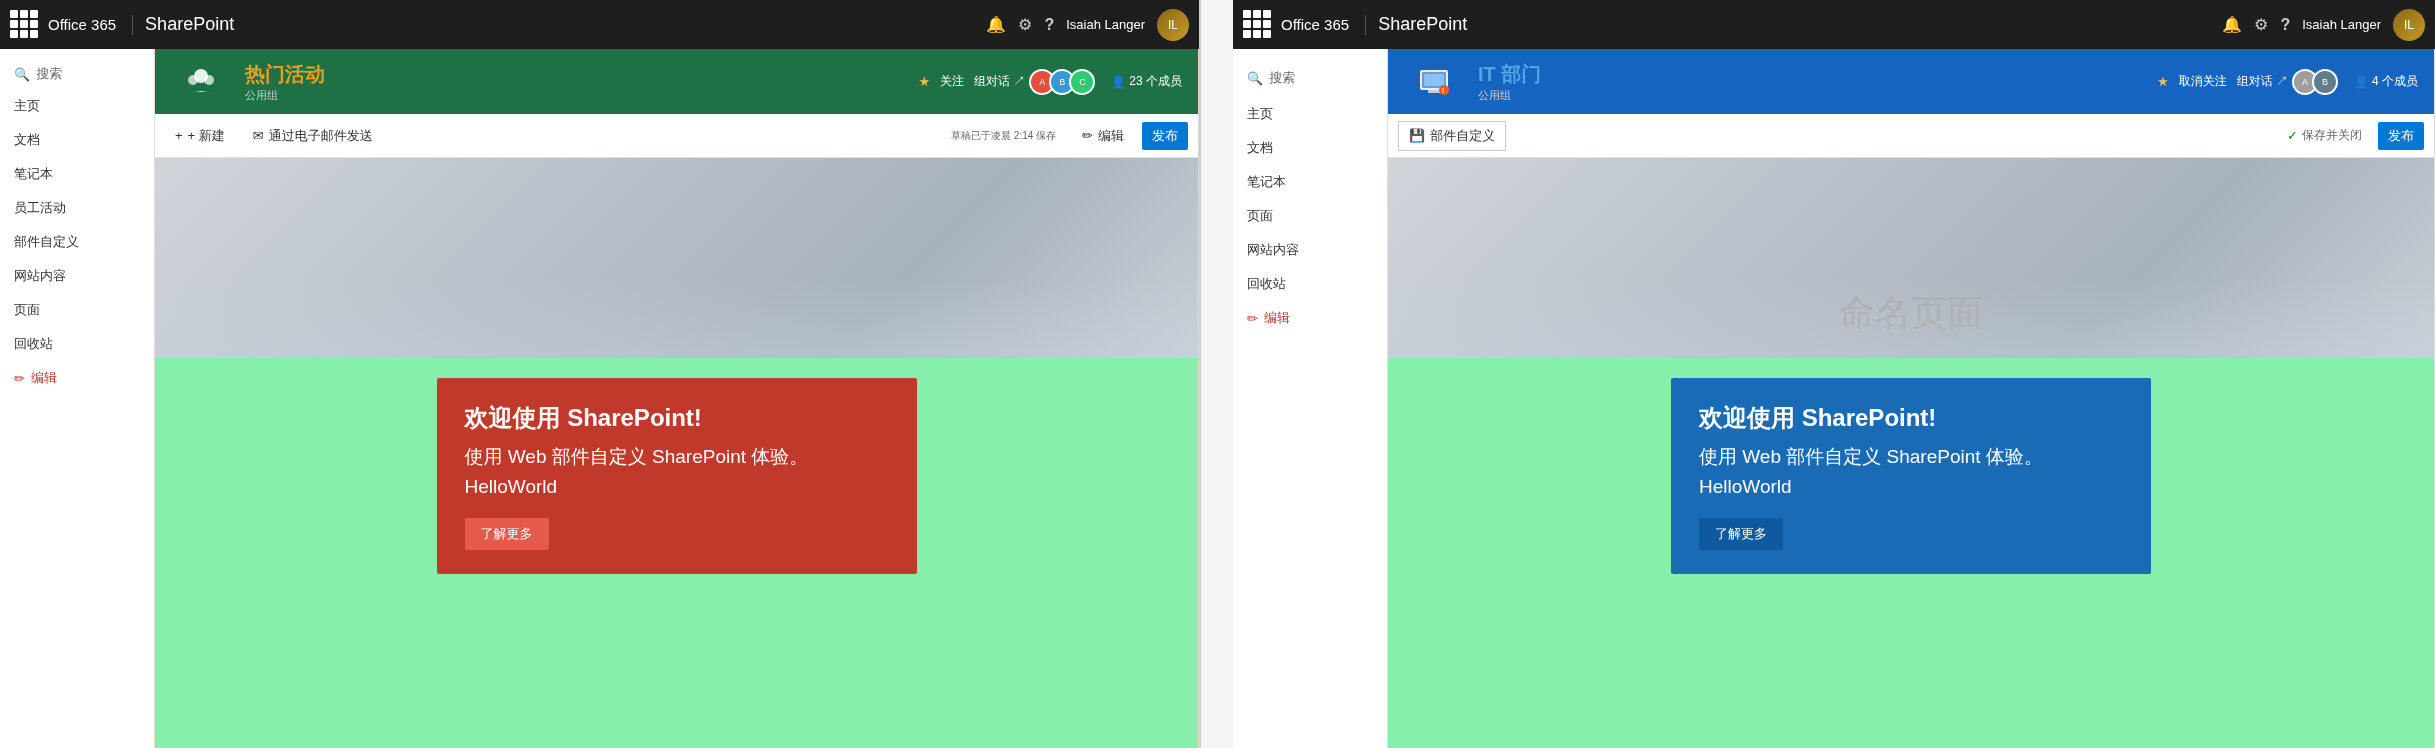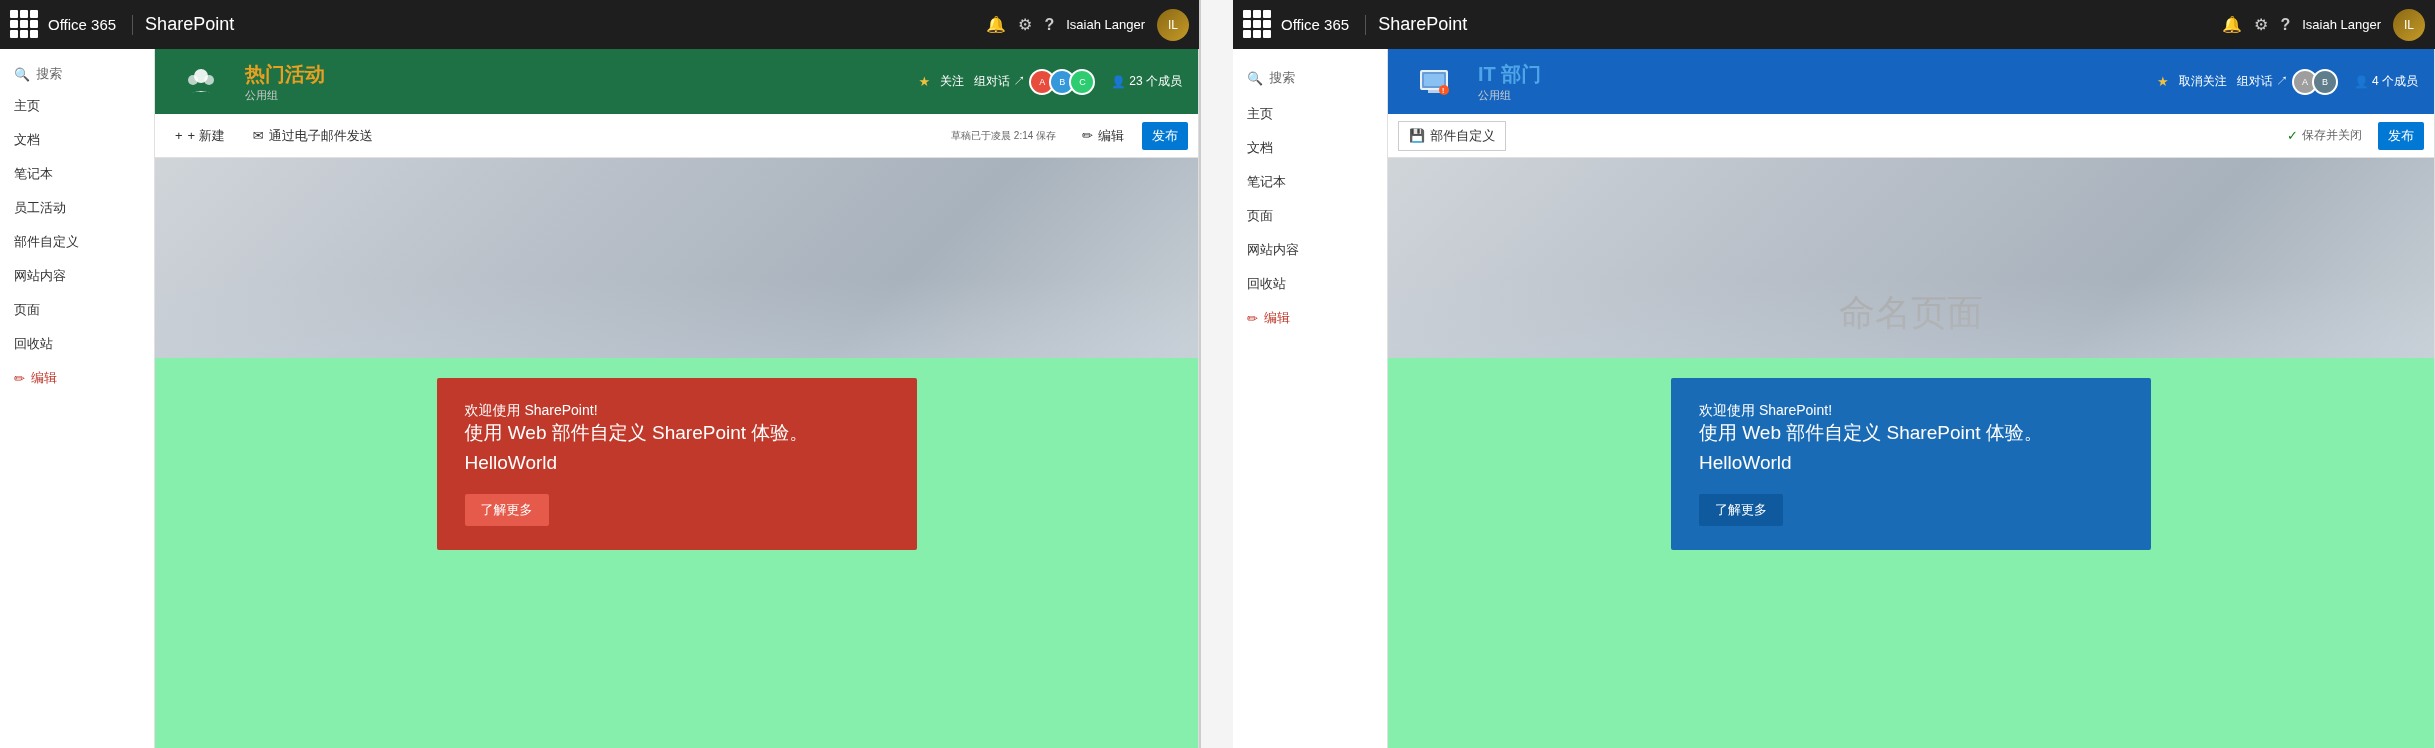--- a/index.html
+++ b/index.html
@@ -184,21 +184,21 @@
     }
     .welcome-box {
       background: #c0392b;
       color: #fff;
       padding: 24px 28px;
       border-radius: 2px;
       max-width: 480px;
       margin: 0 auto;
     }
     .welcome-box.blue-box { background: #1a6bb5; }
-    .welcome-box h3 { font-size: 14px; font-weight: 400; margin-bottom: 0; }
+    .welcome-box h3 { font-size: 24px; font-weight: 700; margin-bottom: 10px; }
     .welcome-box p { font-size: 19px; margin-bottom: 6px; }
     .welcome-box .learn-btn {
       display: inline-block;
       margin-top: 14px;
       padding: 7px 16px;
       background: #e55a4a;
       color: #fff;
       border: none; border-radius: 2px;
       font-size: 13px; cursor: pointer;
     }

